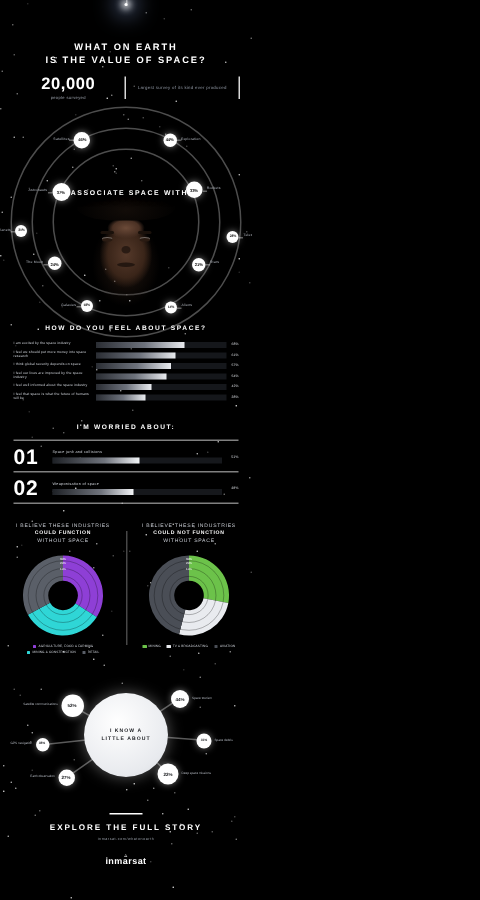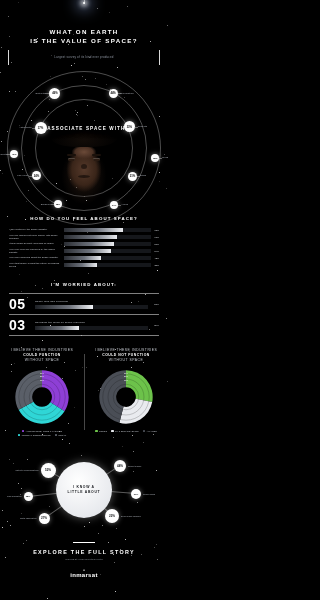--- a/index.html
+++ b/index.html
@@ -320,20 +320,24 @@
       <div class="star" style="width: 0.6px; height: 0.6px; left: 156.1px; top: 544px; opacity: 0.29;"></div>
     </div>
 
   <div class="hero">
     <div class="comet"></div>
     <div class="hero-title">
       <div>WHAT ON EARTH</div>
       <div>IS THE VALUE OF SPACE?</div>
     </div>
     <div class="stats">
+      <div class="stat">
+        <div class="stat-num">20,000</div>
+        <div class="stat-sub">people surveyed</div>
+      </div>
       <div class="vr"></div>
       <div class="stat">
         <div class="stat-mid">Largest survey of its kind ever produced</div>
       </div>
       <div class="vr"></div>
     </div>
   </div>
 
   <div class="orbit">
     <div class="orbit-rings">
@@ -450,38 +454,38 @@
           </div>
           <div class="feel-val">38%</div>
         </div>
       </div>
   </div>
 
   <div class="worry">
     <div class="sec-title">I'M WORRIED ABOUT:</div>
     <div class="worry-list" id="worry-list">
         <div class="worry-item">
-          <div class="worry-num">05</div>
+          <div class="worry-num">01</div>
           <div class="worry-body">
             <div class="worry-lab">Space junk and collisions</div>
             <div class="worry-track">
               <div class="worry-fill" style="width: 51%;"></div>
             </div>
           </div>
           <div class="worry-val">51%</div>
         </div>
         <div class="worry-item">
-          <div class="worry-num">03</div>
+          <div class="worry-num">02</div>
           <div class="worry-body">
-            <div class="worry-lab">Spending too much on space research</div>
+            <div class="worry-lab">Weaponisation of space</div>
             <div class="worry-track">
-              <div class="worry-fill" style="width: 39%;"></div>
+              <div class="worry-fill" style="width: 48%;"></div>
             </div>
           </div>
-          <div class="worry-val">39%</div>
+          <div class="worry-val">48%</div>
         </div>
       </div>
   </div>
 
   <div class="donuts" id="donuts">
       <div class="dcol">
         <div class="dtitle"><span>I BELIEVE THESE INDUSTRIES</span><br><b>COULD FUNCTION</b><br><span>WITHOUT SPACE</span></div>
         <div class="dwrap">
           <svg class="dsvg" viewBox="0 0 100 100">
             <path d="M50 4A46 46 0 0 1 88.83908457309269 74.64803256903386L64.35357473353426 59.10905551464295A17 17 0 0 0 50 33Z" fill="#8e3fd6"></path>

